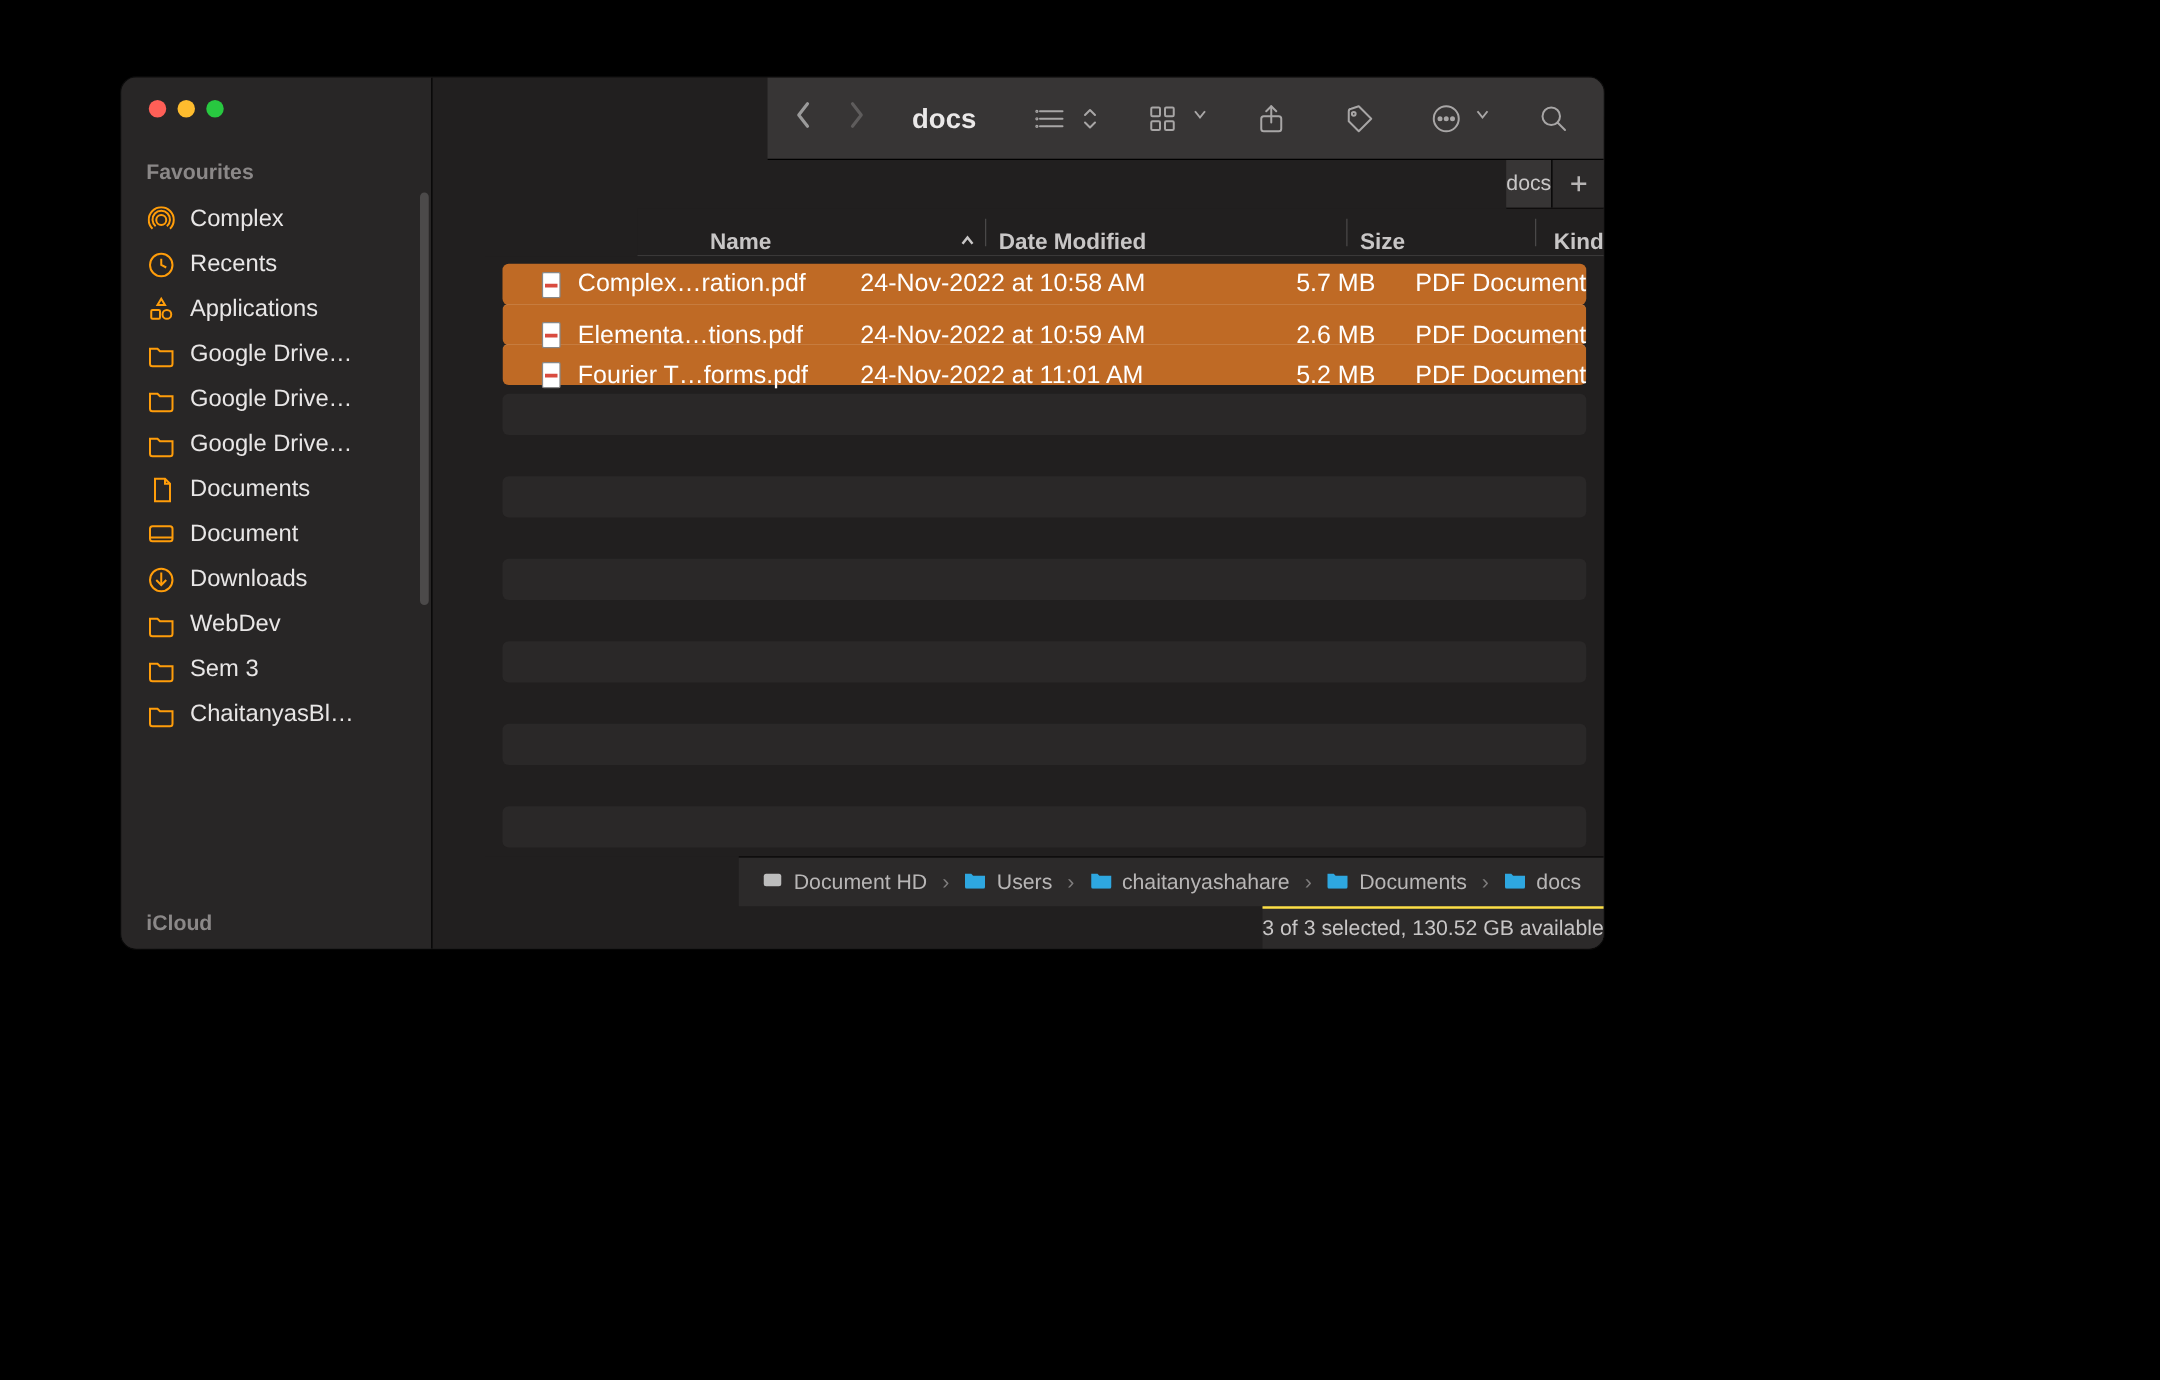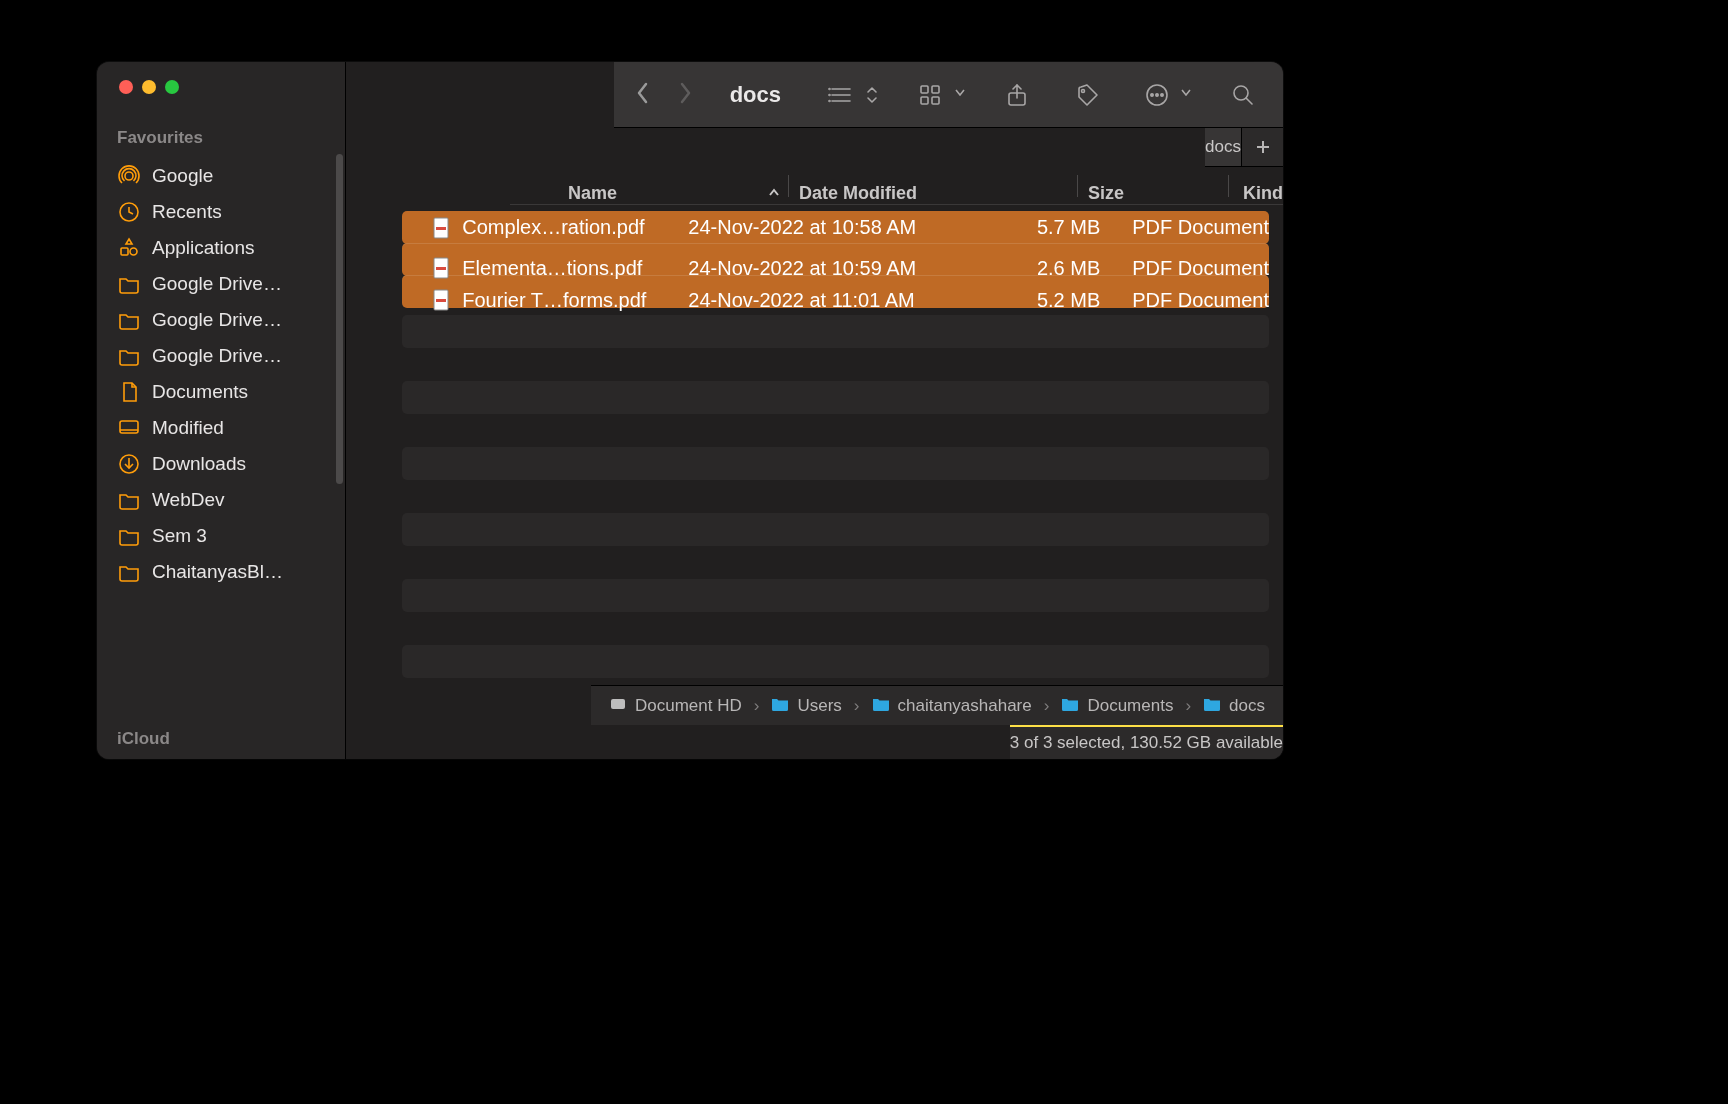--- a/index.html
+++ b/index.html
@@ -241,21 +241,21 @@
       <div class="tl green"></div>
     </div>
     <div class="sb-section-label">Favourites</div>
     <ul class="sb-list">
         <li class="sb-item">
     <span class="icon">
       <svg viewBox="0 0 22 22">
               <use href="#i-airdrop"></use>
             </svg>
     </span>
-    <span class="label">Google</span>
+    <span class="label">Complex</span>
         </li>
         <li class="sb-item">
     <span class="icon">
       <svg viewBox="0 0 22 22">
               <use href="#i-clock"></use>
             </svg>
     </span>
     <span class="label">Recents</span>
         </li>
         <li class="sb-item">
@@ -297,21 +297,21 @@
             </svg>
     </span>
     <span class="label">Documents</span>
         </li>
         <li class="sb-item">
     <span class="icon">
       <svg viewBox="0 0 22 22">
               <use href="#i-desktop"></use>
             </svg>
     </span>
-    <span class="label">Modified</span>
+    <span class="label">Document</span>
         </li>
         <li class="sb-item">
     <span class="icon">
       <svg viewBox="0 0 22 22">
               <use href="#i-download"></use>
             </svg>
     </span>
     <span class="label">Downloads</span>
         </li>
         <li class="sb-item">

